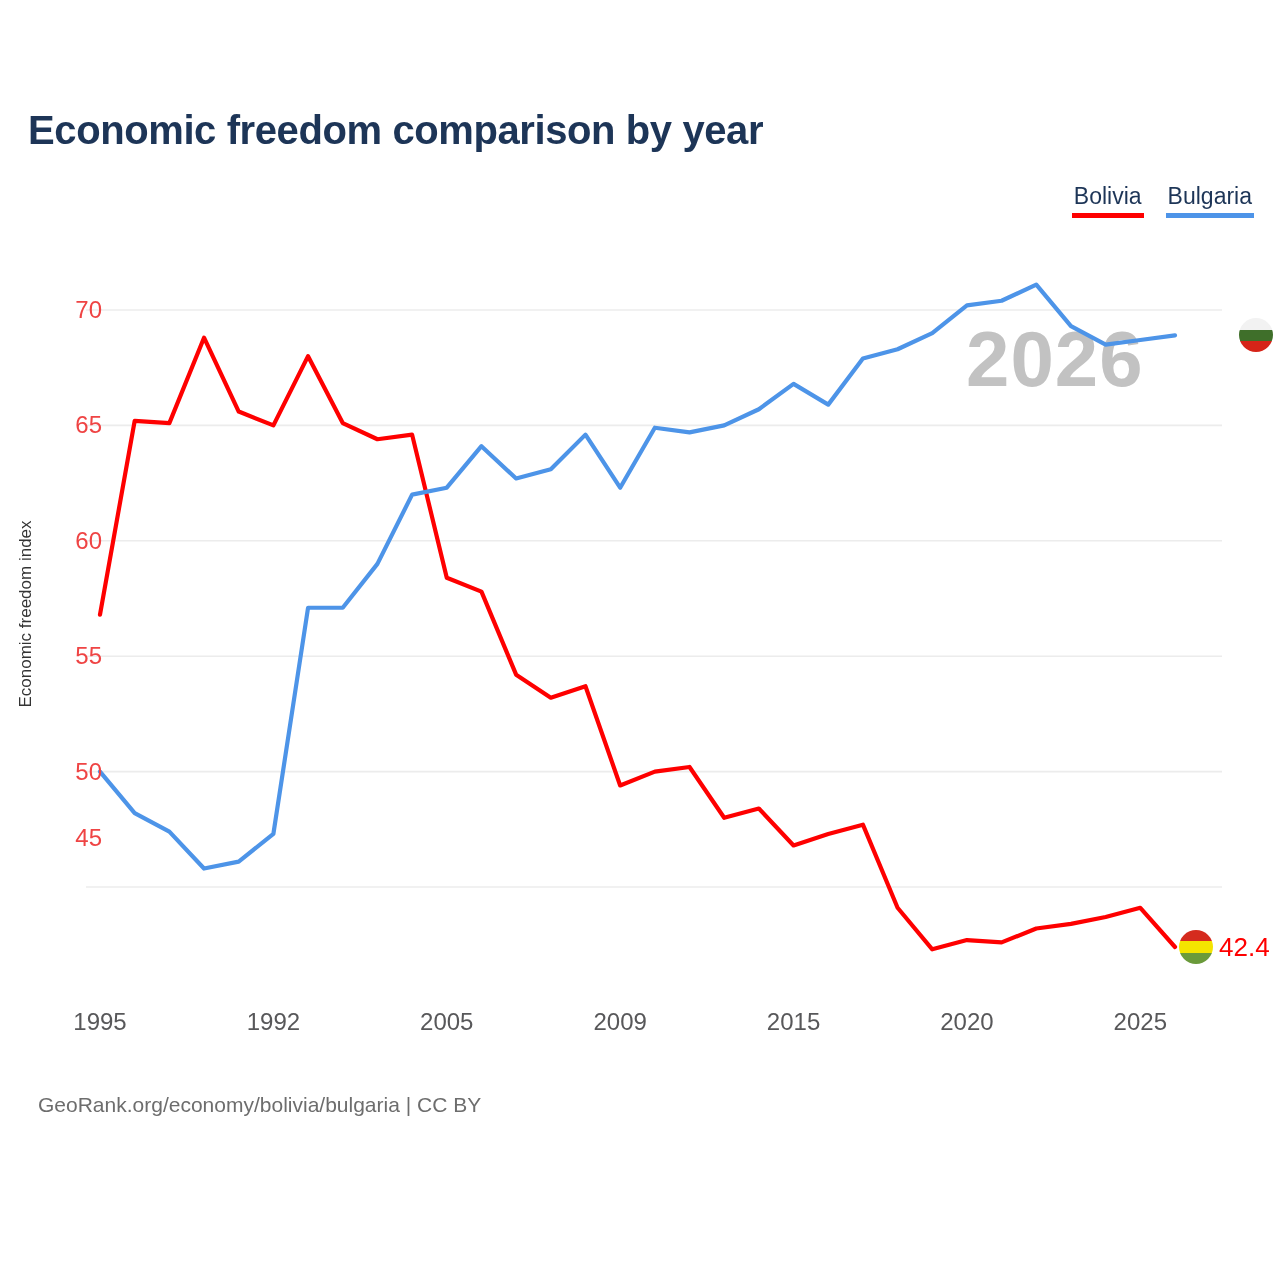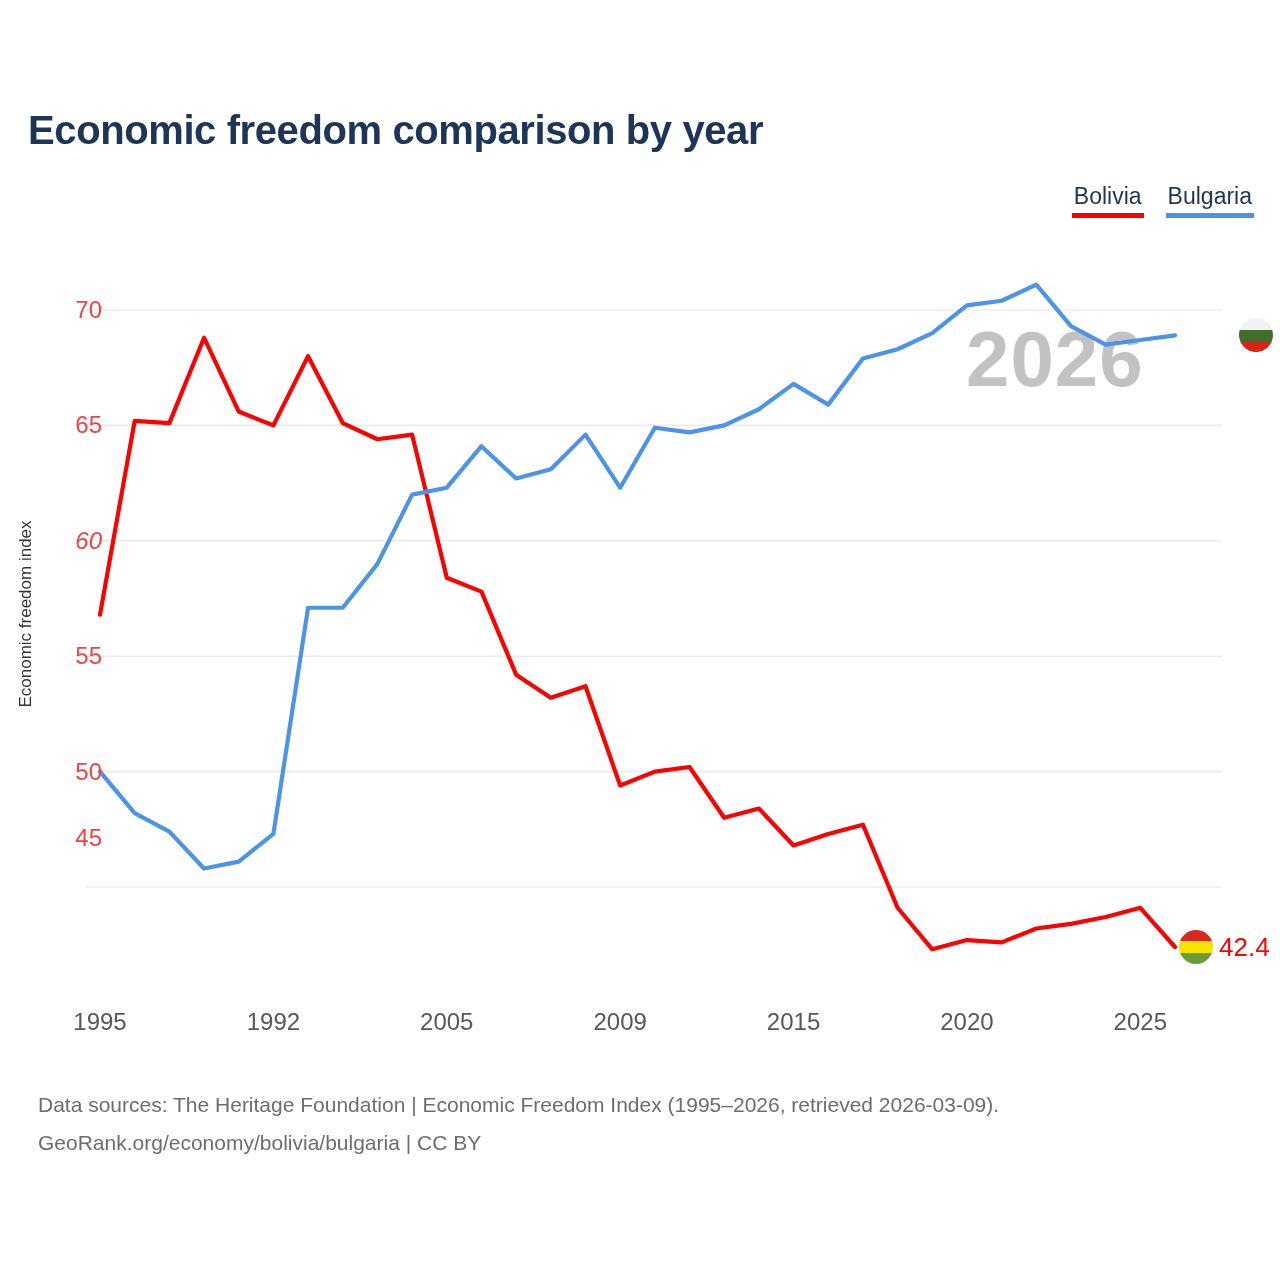--- a/index.html
+++ b/index.html
@@ -175,21 +175,21 @@
           <polyline points="100.00,614.66 134.68,420.78 169.35,423.09 204.03,337.70 238.71,411.55 273.39,425.40 308.06,356.16 342.74,423.09 377.42,439.25 412.10,434.63 446.77,577.73 481.45,591.58 516.13,674.66 550.81,697.74 585.48,686.20 620.16,785.45 654.84,771.60 689.52,766.98 724.19,817.76 758.87,808.53 793.55,845.46 828.23,833.92 862.90,824.68 897.58,907.77 932.26,949.32 966.94,940.08 1001.61,942.39 1036.29,928.54 1070.97,923.93 1105.65,917.00 1140.32,907.77 1175.00,947.01" fill="none" stroke="#fe0000" stroke-width="4.2" stroke-linejoin="round" stroke-linecap="round"></polyline>
           <polyline points="100.00,771.60 134.68,813.14 169.35,831.61 204.03,868.54 238.71,861.61 273.39,833.92 308.06,607.73 342.74,607.73 377.42,563.88 412.10,494.64 446.77,487.72 481.45,446.17 516.13,478.48 550.81,469.25 585.48,434.63 620.16,487.72 654.84,427.71 689.52,432.32 724.19,425.40 758.87,409.24 793.55,383.86 828.23,404.63 862.90,358.47 897.58,349.24 932.26,333.08 966.94,305.38 1001.61,300.77 1036.29,284.61 1070.97,326.16 1105.65,344.62 1140.32,340.00 1175.00,335.39" fill="none" stroke="#4d94e8" stroke-width="4.2" stroke-linejoin="round" stroke-linecap="round"></polyline>
         </g>
     </svg>
   </div>
 
   <div id="ytick-wrap">
       <div class="ytick" style="top: 838px;">45</div>
       <div class="ytick" style="top: 771.6px;">50</div>
       <div class="ytick" style="top: 656.2px;">55</div>
-      <div class="ytick" style="top: 540.8px; font-style: italic;">60</div>
+      <div class="ytick" style="top: 540.8px;">60</div>
       <div class="ytick" style="top: 425.4px;">65</div>
       <div class="ytick" style="top: 310px;">70</div>
     </div>
   <div id="xtick-wrap"></div>
 
   <div id="ylabel">Economic freedom index</div>
 
   <div class="end-marker" id="marker-bulgaria" style="left: 1239px; top: 318.388px; gap: 32px;">
     <div class="flag">
       <span style="background: rgb(242, 242, 242);"></span>
@@ -202,21 +202,20 @@
   <div class="end-marker" id="marker-bolivia" style="left: 1179px; top: 930.008px;">
     <div class="flag">
       <span style="background: rgb(213, 43, 30);"></span>
         <span style="background: rgb(244, 228, 0);"></span>
         <span style="background: rgb(106, 154, 58);"></span>
     </div>
     <div class="end-value" style="color: rgb(254, 0, 0);">42.4</div>
   </div>
 
   <div id="footer">
-    <div>Data sources: The Heritage Foundation | Economic Freedom Index (1995–2026, retrieved 2026-03-09).</div>
     <div>GeoRank.org/economy/bolivia/bulgaria | CC BY</div>
   </div>
 
 <div class="xtick" style="left: 100px;">1995</div>
     <div class="xtick" style="left: 273.387px;">1992</div>
     <div class="xtick" style="left: 446.774px;">2005</div>
     <div class="xtick" style="left: 620.161px;">2009</div>
     <div class="xtick" style="left: 793.548px;">2015</div>
     <div class="xtick" style="left: 966.935px;">2020</div>
     <div class="xtick" style="left: 1140.32px;">2025</div>

